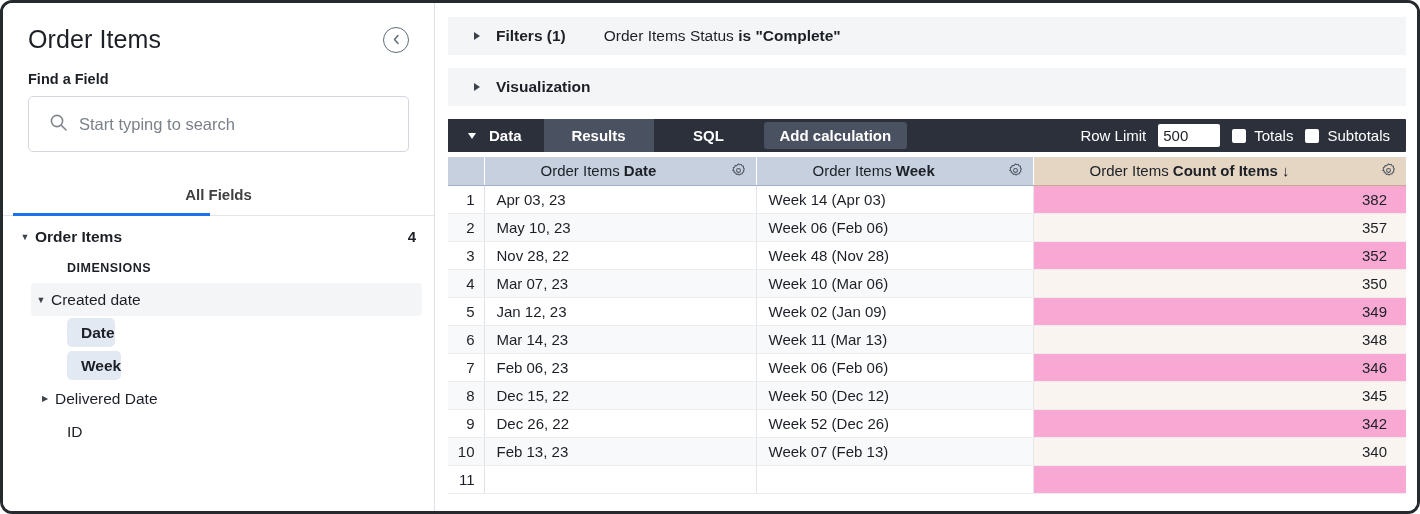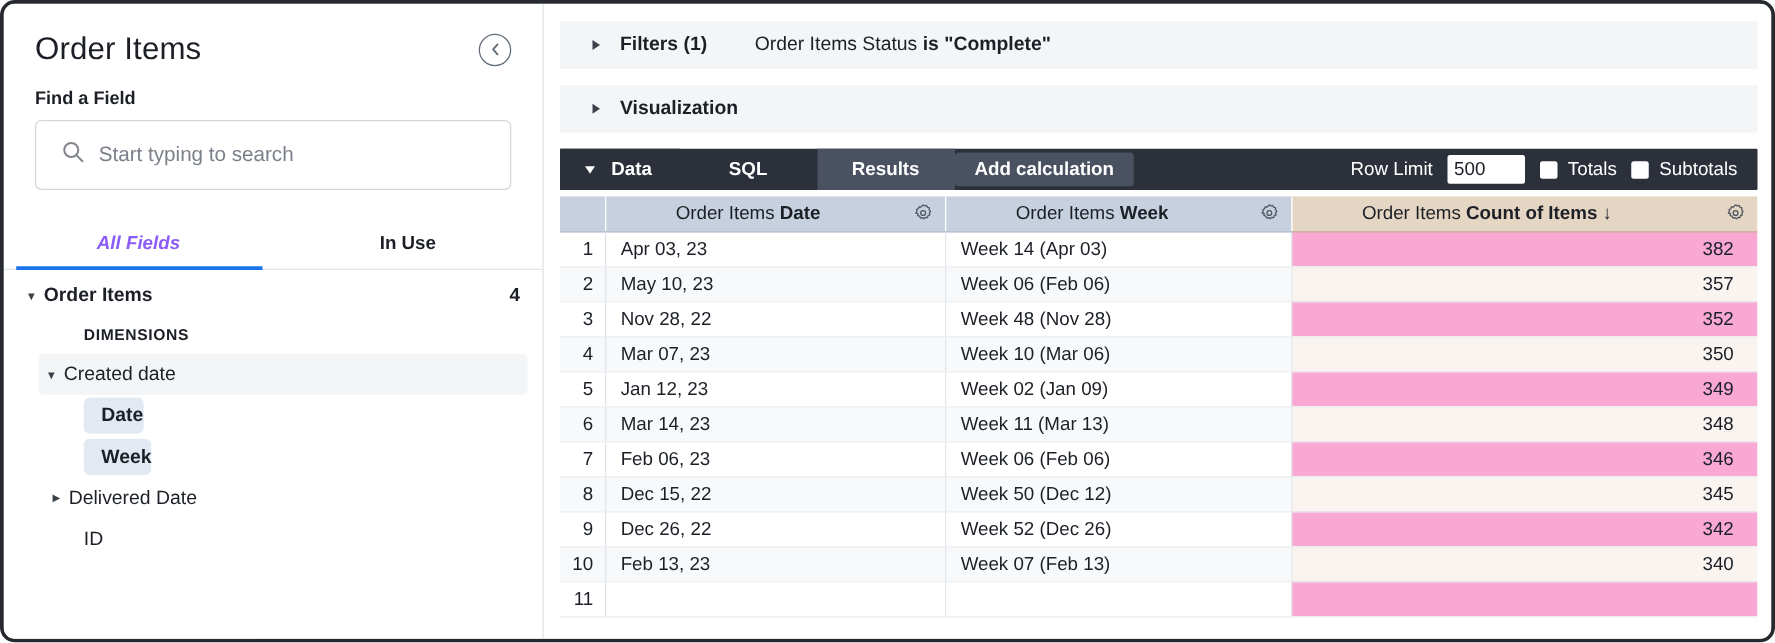--- a/index.html
+++ b/index.html
@@ -67,21 +67,21 @@
   }
   .tab {
     flex: 1 1 50%;
     text-align: center;
     font-size: 15px;
     font-weight: bold;
     padding: 8px 0 12px 0;
     color: #1c2026;
     cursor: pointer;
   }
-  .tab.active { color: #8b5cf6; font-style: italic; }
+  .tab.active { color: #404040; }
   .tab-underline {
     position: absolute; left: 10px; bottom: -1px;
     width: 197px; height: 3px; background: #1a73e8;
   }
 
   .tree { padding-top: 4px; }
   .tree-row {
     display: flex; align-items: center;
     height: 33px;
     padding-left: 12px; padding-right: 18px;
@@ -283,21 +283,20 @@
             <circle cx="8" cy="8" r="5.6" stroke="#80858d" stroke-width="1.6"></circle>
             <path d="M12.3 12.3L17 17" stroke="#80858d" stroke-width="1.6" stroke-linecap="round"></path>
           </svg>
         </span>
         <input class="search-input" type="text" placeholder="Start typing to search" style="">
       </div>
     </div>
 
     <div class="tabs">
       <div class="tab active">All Fields</div>
-      <div class="tab">In Use</div>
       <div class="tab-underline"></div>
     </div>
 
     <div class="tree">
 
       <div class="tree-row row-group">
         <span class="tw-arrow">▼</span>
         <span class="tree-label">Order Items</span>
         <span class="tree-count">4</span>
       </div>
@@ -343,22 +342,22 @@
     <div class="bar">
       <span class="caret-right"></span>
       <span class="bar-title">Visualization</span>
     </div>
 
     <div class="toolbar">
       <div class="tb-data">
         <span class="caret-down"></span>
         <span>Data</span>
       </div>
+      <div class="tb-tab active">Results</div>
       <div class="tb-tab">SQL</div>
-      <div class="tb-tab active">Results</div>
       <div class="tb-btn">Add calculation</div>
       <div class="tb-spacer"></div>
       <div class="tb-right">
         <span class="tb-rowlimit-label">Row Limit</span>
         <input class="tb-rowlimit-input" type="text" value="500" style="">
         <label class="tb-check">
           <span class="checkbox"></span>
           <span>Totals</span>
         </label>
         <label class="tb-check">

